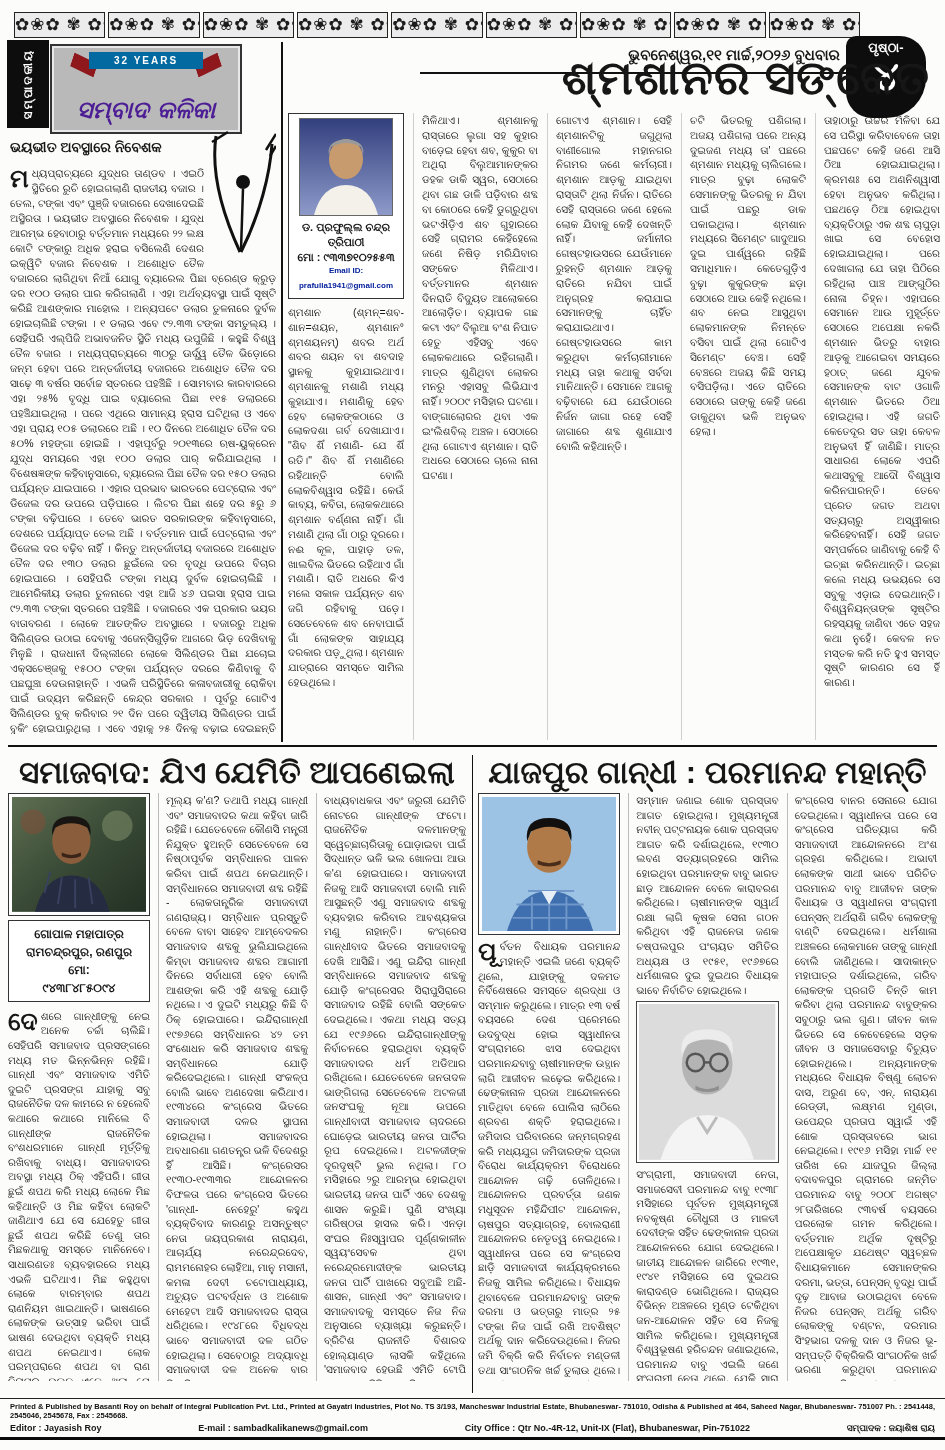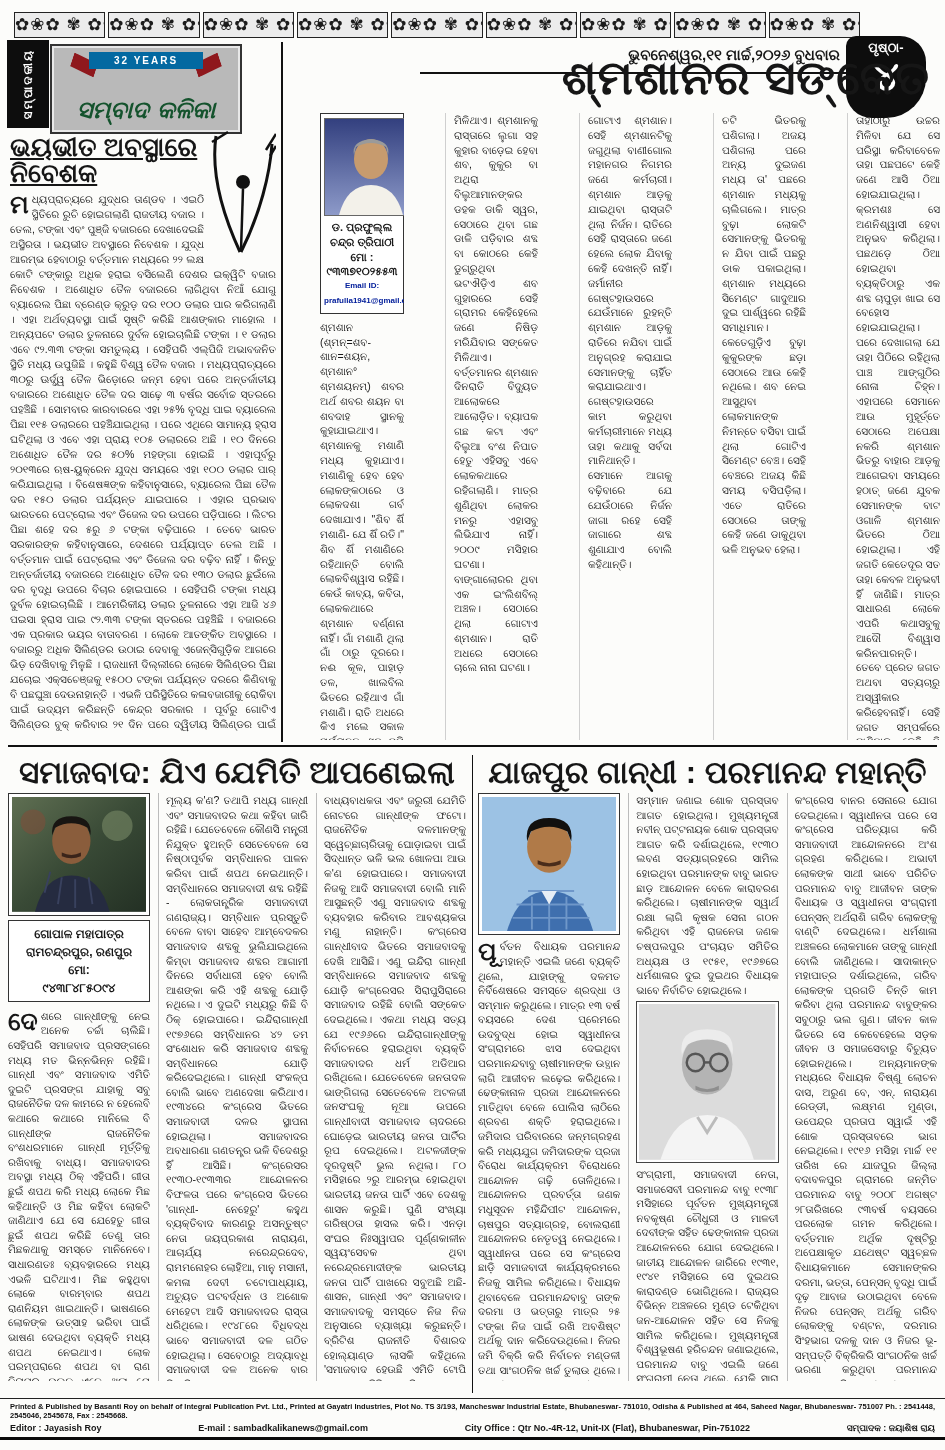--- a/index.html
+++ b/index.html
@@ -24,34 +24,34 @@
   .logo-box{position:absolute;left:50px;top:44px;width:188px;height:86px;background:#b9b9b9;
             border:2px solid #333;box-shadow:inset 0 0 0 2px #e8e8e8;}
   .ribbon{position:absolute;left:50%;top:6px;transform:translateX(-50%);width:150px;height:22px;}
   .ribbon .mid{position:absolute;left:18px;right:18px;top:0;height:17px;background:#0369a1;color:#fff;
                font-size:10px;font-weight:bold;letter-spacing:2px;text-align:center;line-height:17px;}
   .ribbon .tail{position:absolute;top:4px;width:26px;height:18px;background:#8f181d;}
   .ribbon .tail.l{left:0;clip-path:polygon(0 0,100% 20%,100% 100%,0 80%);transform:rotate(18deg);}
   .ribbon .tail.r{right:0;clip-path:polygon(0 20%,100% 0,100% 80%,0 100%);transform:rotate(-18deg);}
   .logo-script{position:absolute;left:0;right:0;bottom:8px;text-align:center;
                font-family:"DejaVu Serif","Liberation Serif",serif;font-style:italic;
-               font-size:24px;font-weight:bold;color:#14532d;}
+               font-size:24px;font-weight:bold;color:#4c1d95;}
   
   .editorial{position:absolute;left:10px;top:130px;width:266px;height:604px;overflow:hidden;}
-  .editorial h2{margin:4px 0 6px 0;font-size:26px;line-height:26px;font-weight:bold;text-decoration:underline;}
+  .editorial h2{margin:4px 0 6px 0;font-size:14px;line-height:26px;font-weight:bold;}
   .nib{float:right;width:66px;height:128px;margin:0 0 4px 6px;}
   .ed-body{font-size:10.5px;line-height:15px;text-align:justify;}
   .dropcap{float:left;font-size:25px;line-height:24px;font-weight:bold;padding-right:3px;}
   .v-rule-main{position:absolute;left:281px;top:42px;width:2px;height:700px;background:#111;}
   
   .lead-headline{position:absolute;left:300px;top:50px;width:630px;text-align:right;
                  font-size:47px;font-weight:bold;letter-spacing:1px;}
   .lead-cols{position:absolute;left:288px;top:113px;width:652px;height:627px;display:flex;gap:9px;}
   .lead-col{flex:1;font-size:10.5px;line-height:14.8px;text-align:justify;overflow:hidden;
-            border-left:1px solid #cfcfcf;padding-left:8px;margin-left:32px;}
+            border-left:1px solid #cfcfcf;padding-left:8px;}
   .lead-col:first-child{border-left:none;padding-left:0;}
   .author-box{border:1px solid #333;padding:4px 3px;text-align:center;margin-bottom:6px;background:#fff;}
   .author-box .photo{width:92px;height:96px;margin:0 auto 4px auto;border:1px solid #666;display:block;}
   .author-name{font-size:11px;font-weight:bold;}
   .author-phone{font-size:11px;font-weight:bold;}
   .author-email{font-size:8px;font-weight:bold;color:#06219c;}
   
   .mid-rule{position:absolute;left:8px;top:745px;width:929px;height:2px;background:#111;}
   .v-rule-bottom{position:absolute;left:472px;top:755px;width:1px;height:638px;background:#111;}
   

